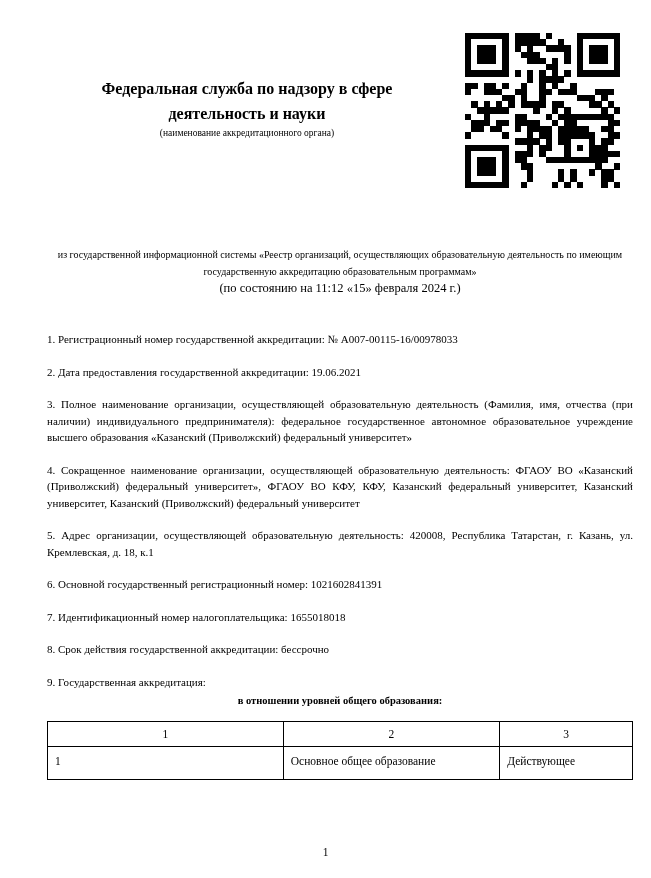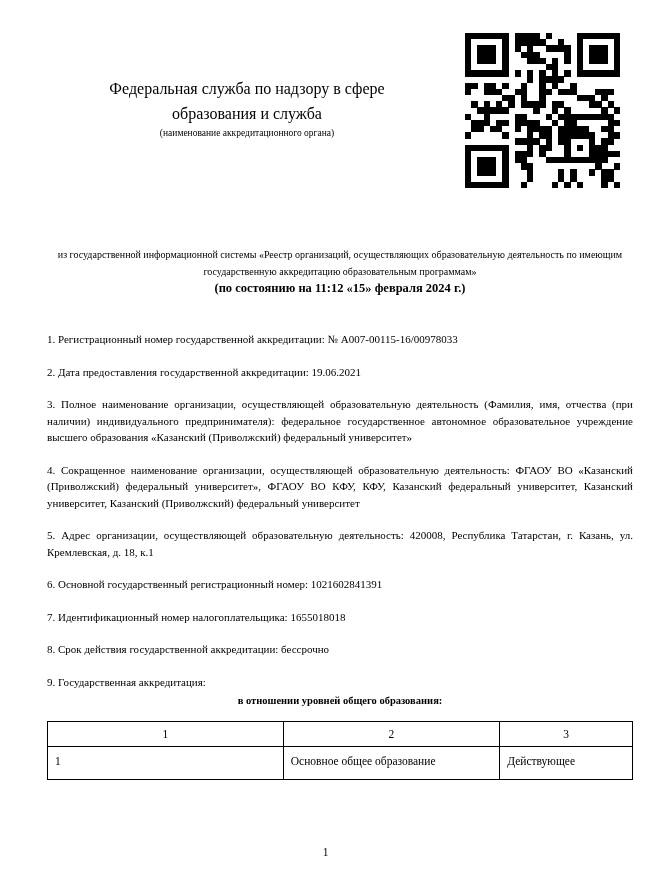--- a/index.html
+++ b/index.html
@@ -10,38 +10,38 @@
     font-family:"Liberation Serif","DejaVu Serif",serif;
     color:#000;
     overflow:hidden;
     margin:0 auto;
   }
   
   .org-block{
     position:absolute;left:47px;top:76px;width:400px;
     text-align:center;
   }
-  .org-line{font-weight:normal;font-size:16px;line-height:25px;}
+  .org-line{font-weight:bold;font-size:16px;line-height:25px;}
   .org-caption{font-size:9.5px;line-height:12px;margin-top:1px;}
   .qr{
     position:absolute;left:465px;top:33px;width:155px;height:155px;
     background:#fff;
   }
   
   .content{
     position:absolute;left:47px;top:243px;width:586px;
   }
   .doc-title{
     text-align:center;font-weight:bold;font-size:15px;line-height:20px;
   }
   .doc-subtitle{
     text-align:center;font-size:10px;line-height:17px;margin-top:3px;
   }
   .as-of{
-    text-align:center;font-size:12.5px;line-height:17px;font-weight:bold;
+    text-align:center;font-size:12.5px;line-height:17px;
   }
   .items{margin-top:34px;}
   .doc-item{
     font-size:11px;line-height:16.5px;text-align:justify;
     margin:0 0 16px 0;
   }
   .doc-item-sub{
     font-size:10.5px;font-weight:bold;line-height:14px;
     text-align:center;margin:-12px 0 0 0;
   }
@@ -62,21 +62,21 @@
     text-align:center;font-size:11.5px;
   }
 </style>
 </head>
 <body>
 
 <div class="page">
 
   <div class="org-block">
     <div class="org-line">Федеральная служба по надзору в сфере</div>
-    <div class="org-line">образования и служба</div>
+    <div class="org-line">деятельность и науки</div>
     <div class="org-caption">(наименование аккредитационного органа)</div>
   </div>
 
   <svg id="qr-svg" class="qr" width="155" height="155" viewBox="0 0 155 155" fill="#000000" shape-rendering="crispEdges">
       <rect x="0.00" y="0.00" width="6.40" height="6.40"></rect>
       <rect x="6.20" y="0.00" width="6.40" height="6.40"></rect>
       <rect x="12.40" y="0.00" width="6.40" height="6.40"></rect>
       <rect x="18.60" y="0.00" width="6.40" height="6.40"></rect>
       <rect x="24.80" y="0.00" width="6.40" height="6.40"></rect>
       <rect x="31.00" y="0.00" width="6.40" height="6.40"></rect>

